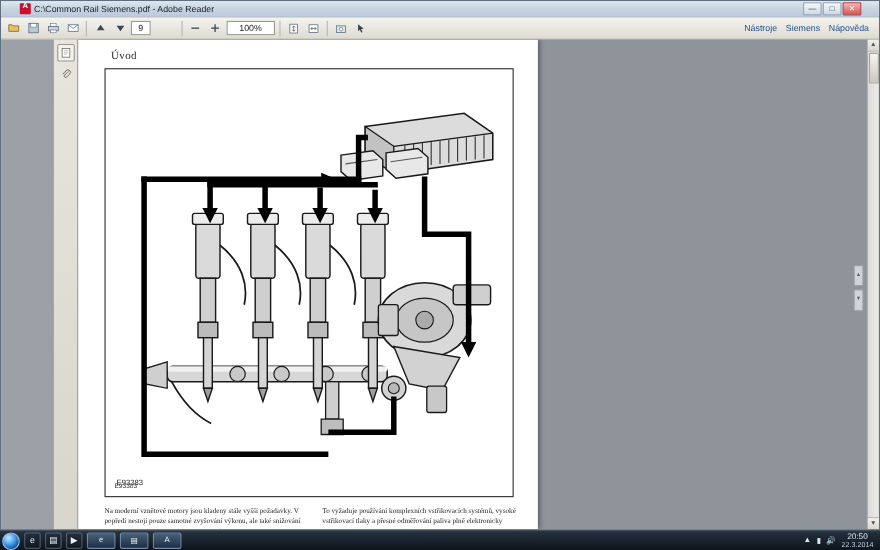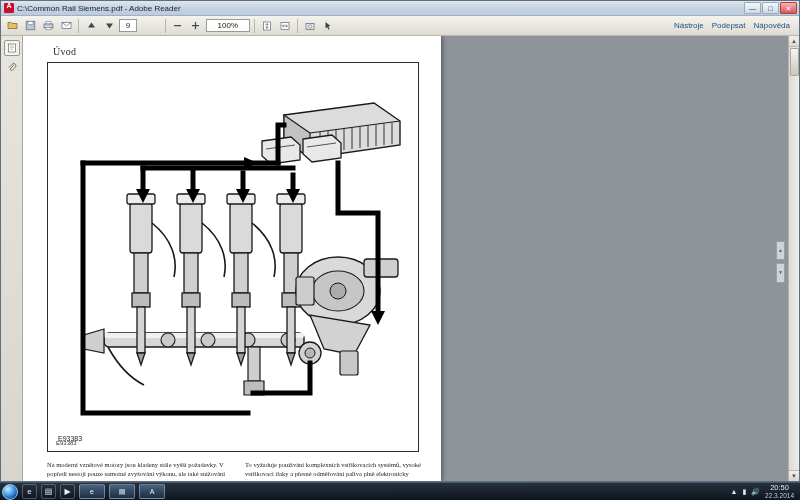--- a/index.html
+++ b/index.html
@@ -35,21 +35,21 @@
     border: 1px solid #5f6f7f;
     display: flex; flex-direction: column;
   }
 
   
   #titlebar {
     height: 15px;
     background: linear-gradient(180deg, #dfe7ef 0%, #c7d3e0 50%, #bccadb 100%);
     border-bottom: 1px solid #9fb0c2;
     display: flex; align-items: center;
-    padding: 0 2px;
+    padding: 0 16px;
     font-size: 8px; color: #14202c;
   }
   #app-icon {
     width: 10px; height: 10px; margin: 0 3px 0 1px;
     background: #c8102e; border-radius: 1px;
     position: relative; flex: none;
   }
   #app-icon::after {
     content: "A"; position: absolute; left: 0; top: -1px; width: 10px;
     text-align: center; font-size: 7px; color: #fff; font-weight: bold;
@@ -89,21 +89,21 @@
     height: 13px; border: 1px solid #9a9a92; background: #fff;
     font-size: 8px; padding: 0 2px; text-align: center; color: #1a1a1a;
   }
   #page-field { width: 18px; }
   #page-total { font-size: 8px; color: #333; padding: 0 2px; margin-top: 32px;}
   #zoom-field { width: 44px; }
   .tb-right { margin-left: auto; display: flex; align-items: flex-end; gap: 8px; padding-right: 6px; }
   .tb-right .tb-link { font-size: 8px; color: #1e4f8a; }
 
   
-  #main { flex: 1; display: flex; min-height: 0; background: #9aa0a6; }
+  #main { flex: 1; display: flex; min-height: 0; background: #9aa0a6; padding-left: 48px; }
 
   
   #navpane {
     width: 22px; background: linear-gradient(180deg,#e7e5de,#d8d5cc);
     border-right: 1px solid #a9a69c;
     display: flex; flex-direction: column; align-items: center; gap: 3px; padding-top: 4px;
   }
   .nav-icon {
     width: 16px; height: 16px; border: 1px solid #9b9890; background: #f3f2ec;
     display: flex; align-items: center; justify-content: center;
@@ -303,21 +303,21 @@
         </svg>
     </div>
     <div class="tb-btn">
       <svg width="10" height="10" viewBox="0 0 10 10">
           <path d="M2.5 1l5 4-2.2.5L6.6 8.2l-1 .5L4 6l-1.5 1.4z" fill="#3b4753"></path>
         </svg>
     </div>
 
     <div class="tb-right">
       <span class="tb-link">Nástroje</span>
-      <span class="tb-link">Podepsat</span>
+      <span class="tb-link">Siemens</span>
       <span class="tb-link">Nápověda</span>
     </div>
   </div>
 
   <div id="main">
 
     <div id="navpane">
       <div class="nav-icon">
         <svg width="10" height="10" viewBox="0 0 10 10">
             <rect x="1.5" y="1" width="7" height="8" fill="#fff" stroke="#6a6a62" stroke-width=".7"></rect>

